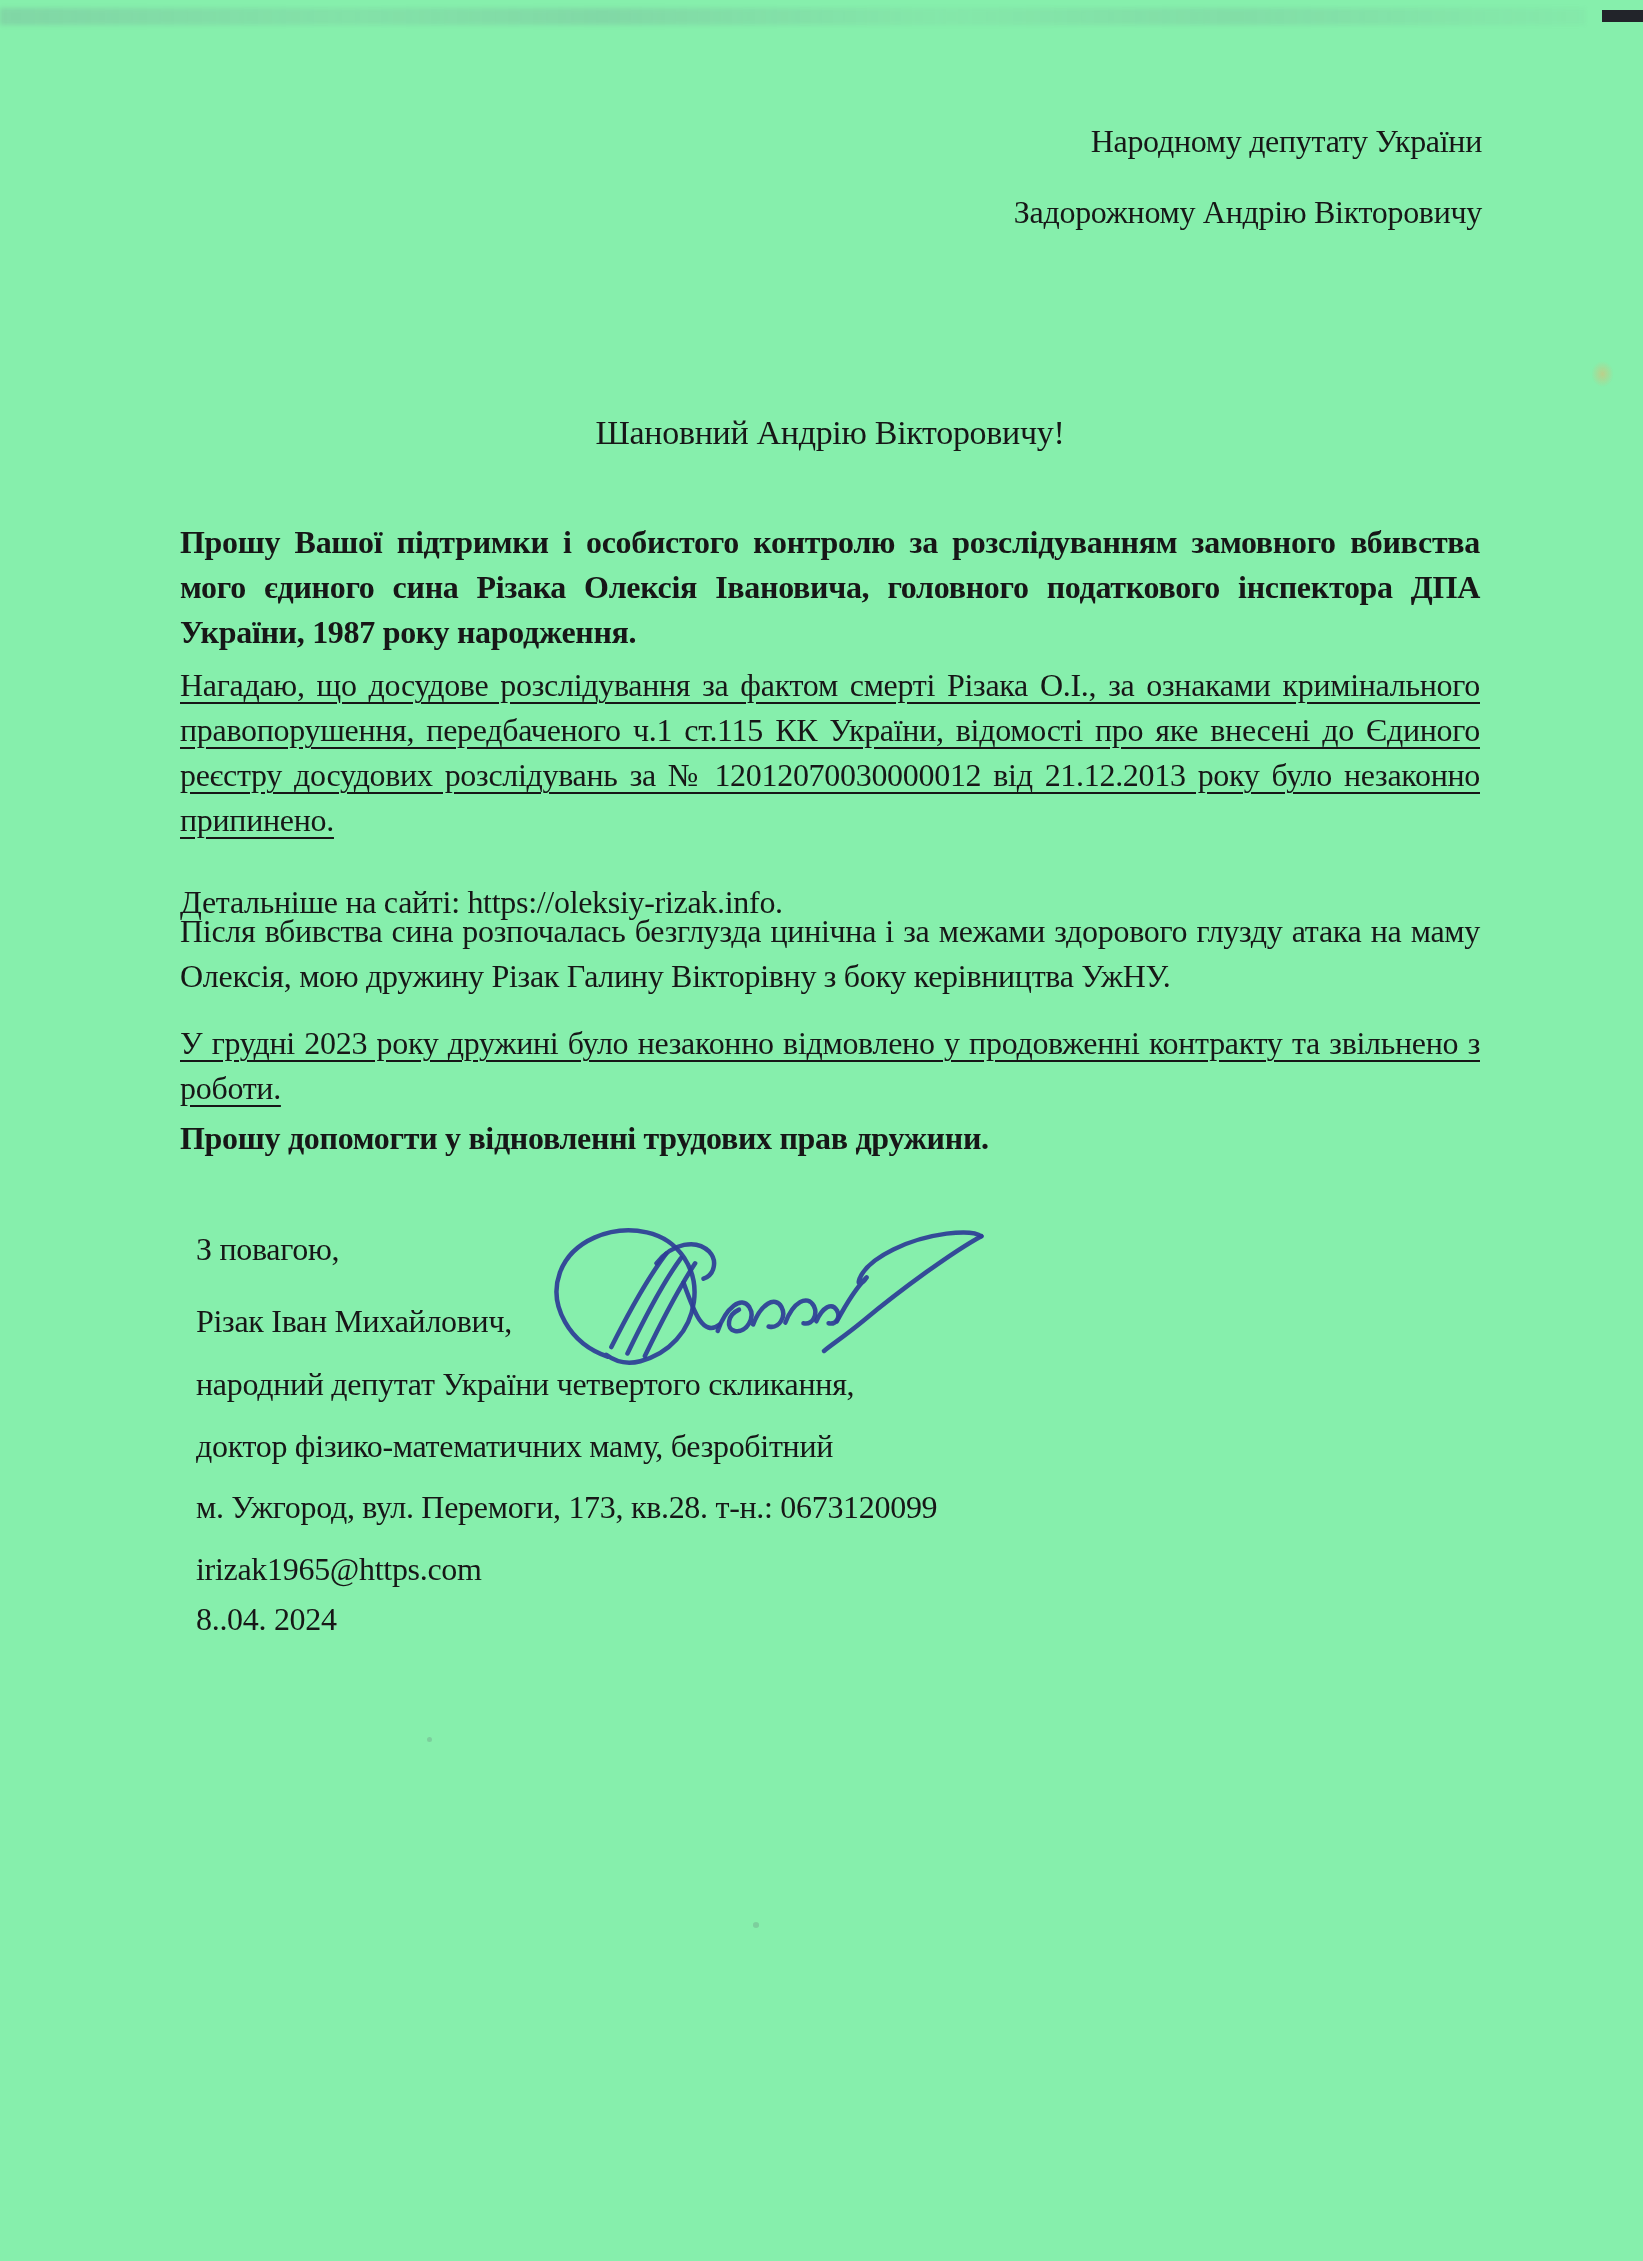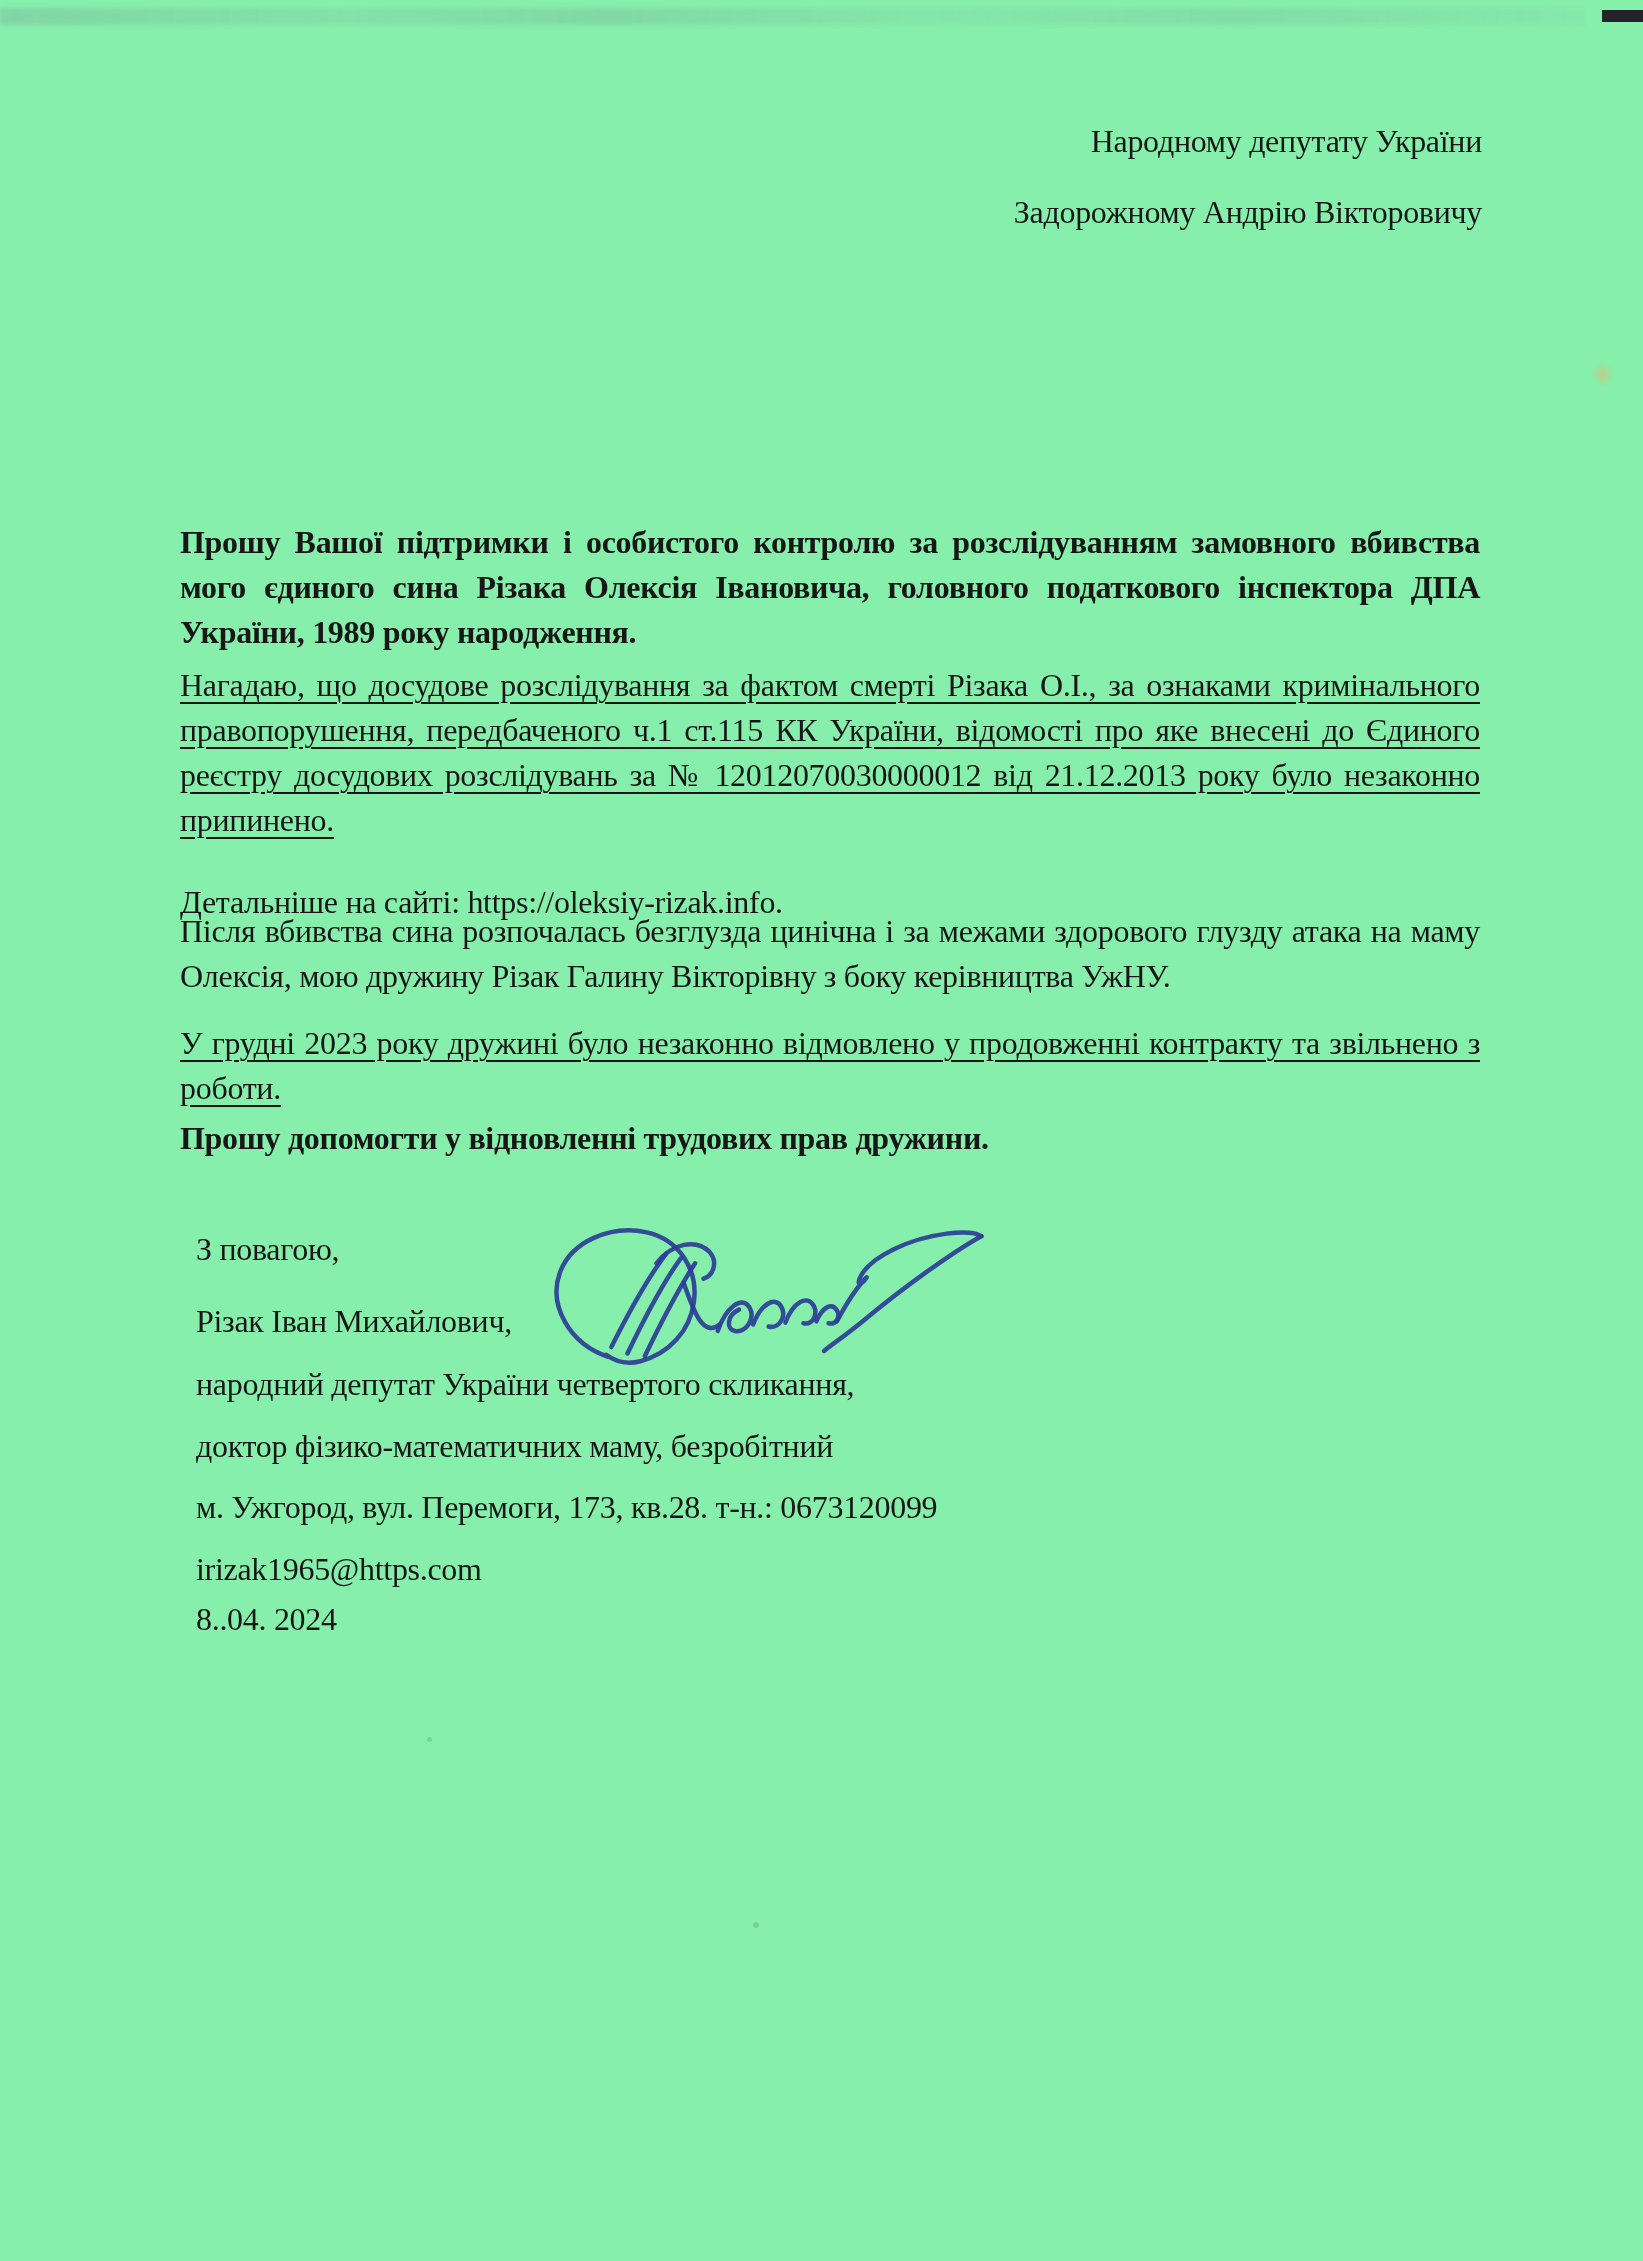--- a/index.html
+++ b/index.html
@@ -89,22 +89,23 @@
   <div class="black-bar"></div>
   <div class="tan-speck"></div>
   <div class="gray-speck speck-a"></div>
   <div class="gray-speck speck-b"></div>
 
   <div class="recipient">
     <div class="line1">Народному депутату України</div>
     <div class="line2">Задорожному Андрію Вікторовичу</div>
   </div>
 
+  <div class="salutation">Шановний Андрію Вікторовичу!</div>
 
-  <p class="para bold p-request">Прошу Вашої підтримки і особистого контролю за розслідуванням замовного вбивства мого єдиного сина Різака Олексія Івановича, головного податкового інспектора ДПА України, 1989 року народження.</p>
+  <p class="para bold p-request">Прошу Вашої підтримки і особистого контролю за розслідуванням замовного вбивства мого єдиного сина Різака Олексія Івановича, головного податкового інспектора ДПА України, 1987 року народження.</p>
   <p class="para uline p-reminder">Нагадаю, що досудове розслідування за фактом смерті Різака О.І., за ознаками кримінального правопорушення, передбаченого ч.1 ст.115 КК України, відомості про яке внесені до Єдиного реєстру досудових розслідувань за № 12012070030000012 від 21.12.2013 року було незаконно припинено.</p>
   <p class="para p-website">Детальніше на сайті: https://oleksiy-rizak.info.</p>
   <p class="para p-attack">Після вбивства сина розпочалась безглузда цинічна і за межами здорового глузду атака на маму Олексія, мою дружину Різак Галину Вікторівну з боку керівництва УжНУ.</p>
   <p class="para uline p-contract">У грудні 2023 року дружині було незаконно відмовлено у продовженні контракту та звільнено з роботи.</p>
   <p class="para bold p-help">Прошу допомогти у відновленні трудових прав дружини.</p>
 
   <div class="closing">
     <div class="cl-line cl-regards">З повагою,</div>
     <div class="cl-line cl-name">Різак Іван Михайлович,</div>
     <div class="cl-line cl-role">народний депутат України четвертого скликання,</div>

